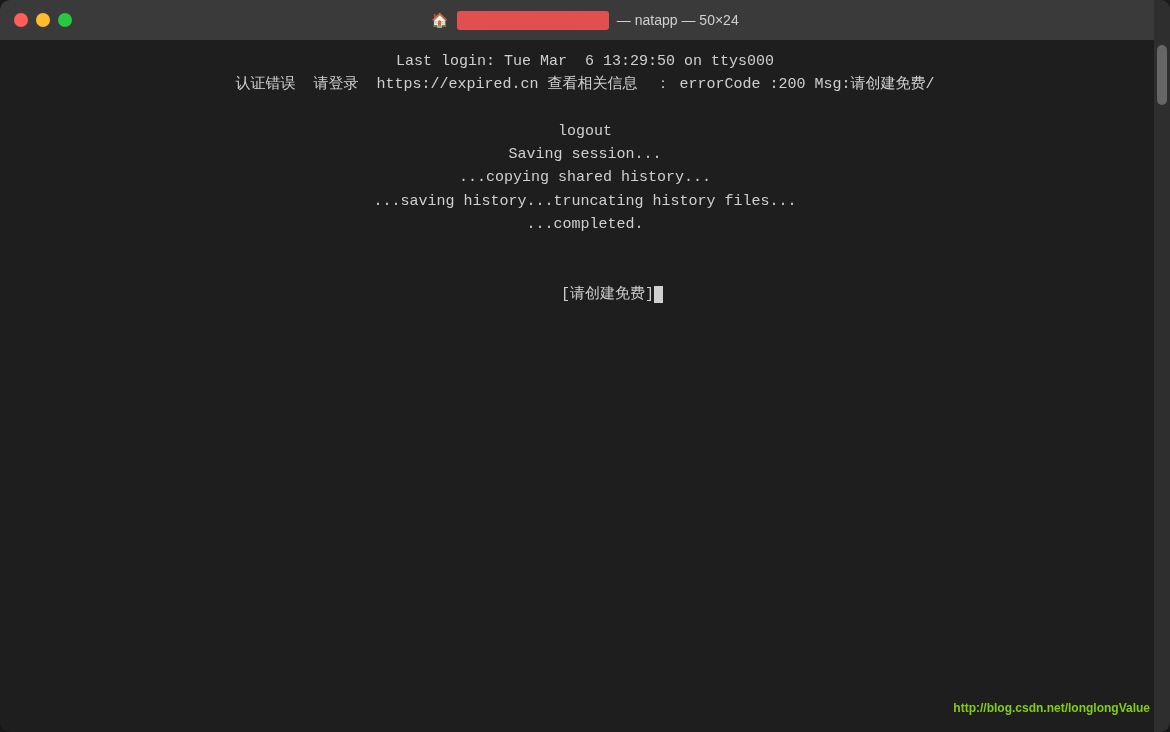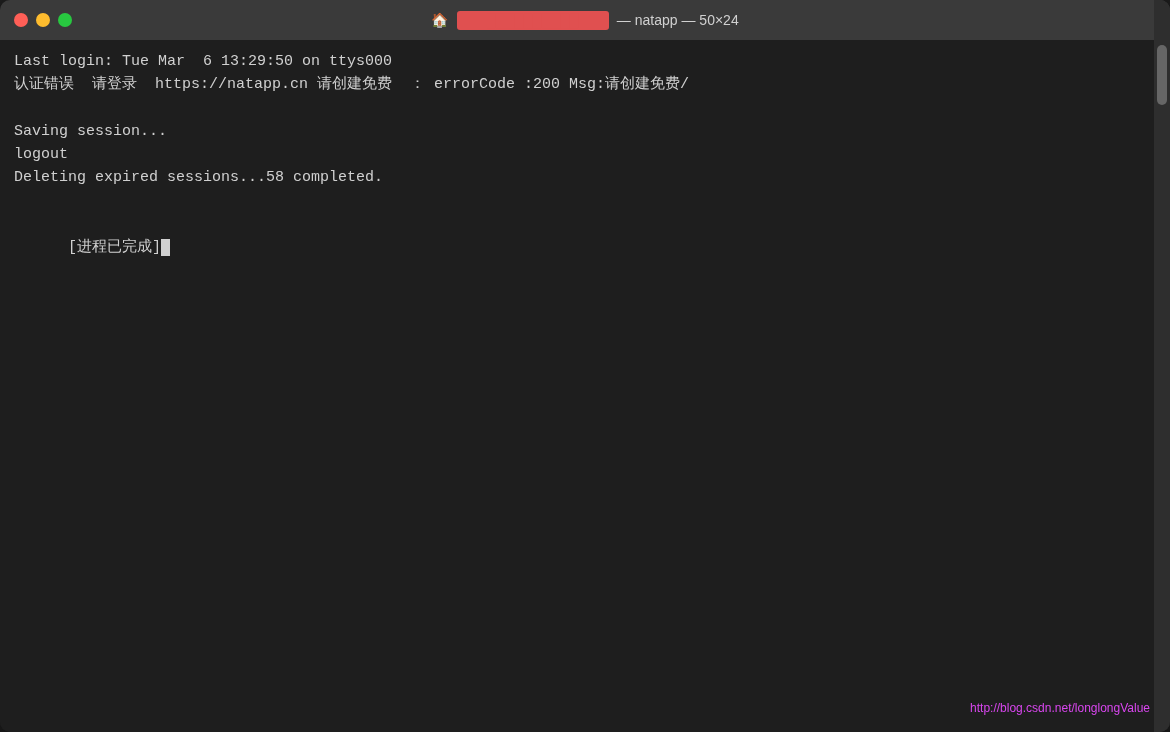--- a/index.html
+++ b/index.html
@@ -84,20 +84,21 @@
       padding: 10px 14px;
       font-size: 15px;
       line-height: 1.55;
       position: relative;
       overflow: hidden;
     }
 
     .terminal-line {
       white-space: pre-wrap;
       word-break: break-all;
+      text-align: center;
     }
 
     .redacted-inline {
       background: #e05050;
       color: #e05050;
       border-radius: 2px;
       padding: 0 4px;
       font-size: 14px;
       display: inline;
       user-select: none;
@@ -128,23 +129,24 @@
       width: 9px;
       height: 17px;
       background: #d0d0d0;
       vertical-align: text-bottom;
     }
 
     .watermark {
       position: absolute;
       bottom: 14px;
       right: 20px;
-      color: #d946ef;
+      color: #84cc16;
       font-family: -apple-system, BlinkMacSystemFont, sans-serif;
       font-size: 12px;
+      font-weight: bold;
     }
   </style>
 </head>
 <body>
 
 <div class="window">
 
   <div class="title-bar">
     <div class="traffic-lights">
       <div class="traffic-light close"></div>
@@ -159,29 +161,31 @@
     <div class="scrollbar-right">
     </div>
   </div>
 
   <div class="terminal-body">
 
     <div class="terminal-line">Last login: Tue Mar  6 13:29:50 on ttys000</div>
 
 
 
-    <div class="terminal-line">认证错误  请登录  https://natapp.cn 请创建免费  ： errorCode :200 Msg:请创建免费/</div>
+    <div class="terminal-line">认证错误  请登录  https://expired.cn 查看相关信息  ： errorCode :200 Msg:请创建免费/</div>
     <div class="terminal-line">&nbsp;</div>
+    <div class="terminal-line">logout</div>
     <div class="terminal-line">Saving session...</div>
-    <div class="terminal-line">logout</div>
-    <div class="terminal-line">Deleting expired sessions...58 completed.</div>
+    <div class="terminal-line">...copying shared history...</div>
+    <div class="terminal-line">...saving history...truncating history files...</div>
+    <div class="terminal-line">...completed.</div>
     <div class="terminal-line">&nbsp;</div>
 
     <div class="terminal-line">
-      <span>[进程已完成]</span><span class="cursor"></span>
+      <span>[请创建免费]</span><span class="cursor"></span>
     </div>
 
     <div class="scrollbar-right">
       <div class="scrollbar-thumb"></div>
     </div>
 
     <div class="watermark">http://blog.csdn.net/longlongValue</div>
   </div>
 </div>
 

